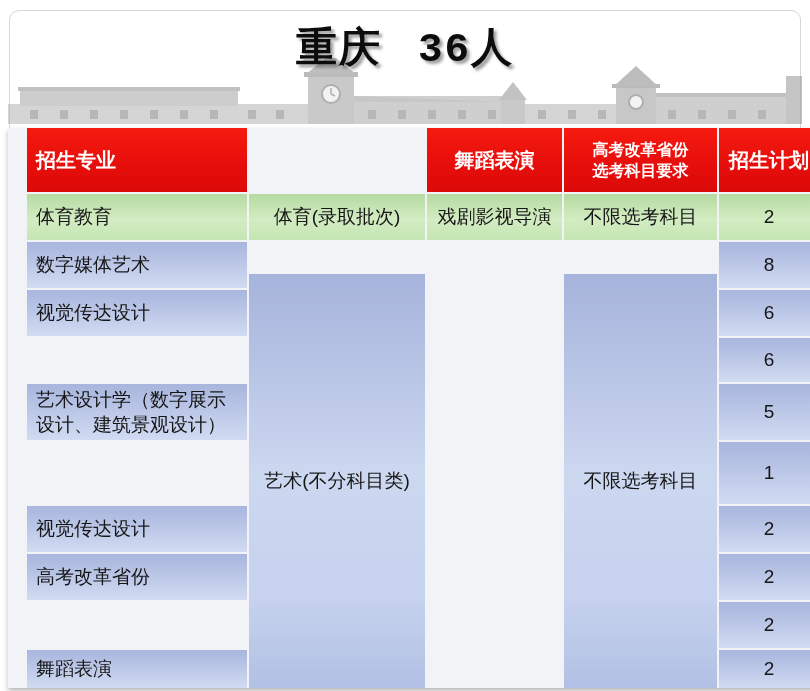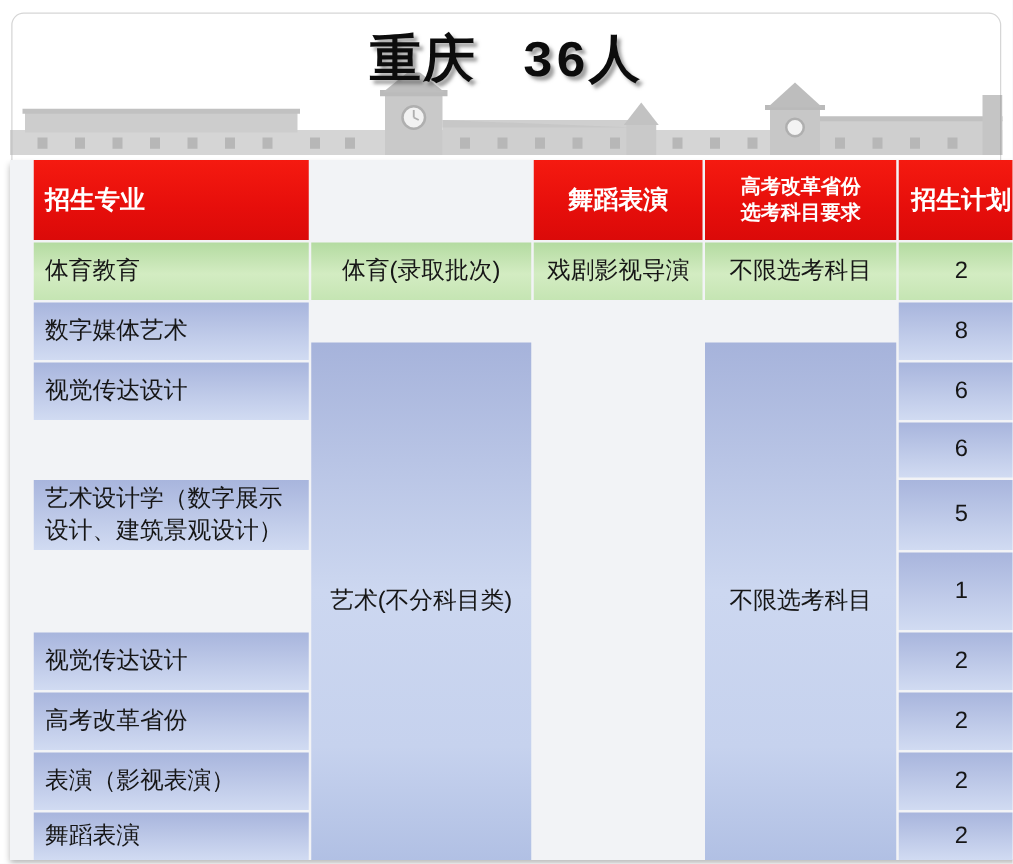--- a/index.html
+++ b/index.html
@@ -146,18 +146,17 @@
   <div class="cell blue" style="grid-area:6/5">5</div>
 
   <div class="cell blue" style="grid-area:7/5">1</div>
 
   <div class="cell blue left" style="grid-area:8/1">视觉传达设计</div>
   <div class="cell blue" style="grid-area:8/5">2</div>
 
   <div class="cell blue left" style="grid-area:9/1">高考改革省份</div>
   <div class="cell blue" style="grid-area:9/5">2</div>
 
-  <div class="cell blue left" style="grid-area:10/1">表演（影视表演）</div>
   <div class="cell blue" style="grid-area:10/5">2</div>
 
   <div class="cell blue left" style="grid-area:11/1">舞蹈表演</div>
   <div class="cell blue" style="grid-area:11/5">2</div>
 </div>
 
 </body></html>

